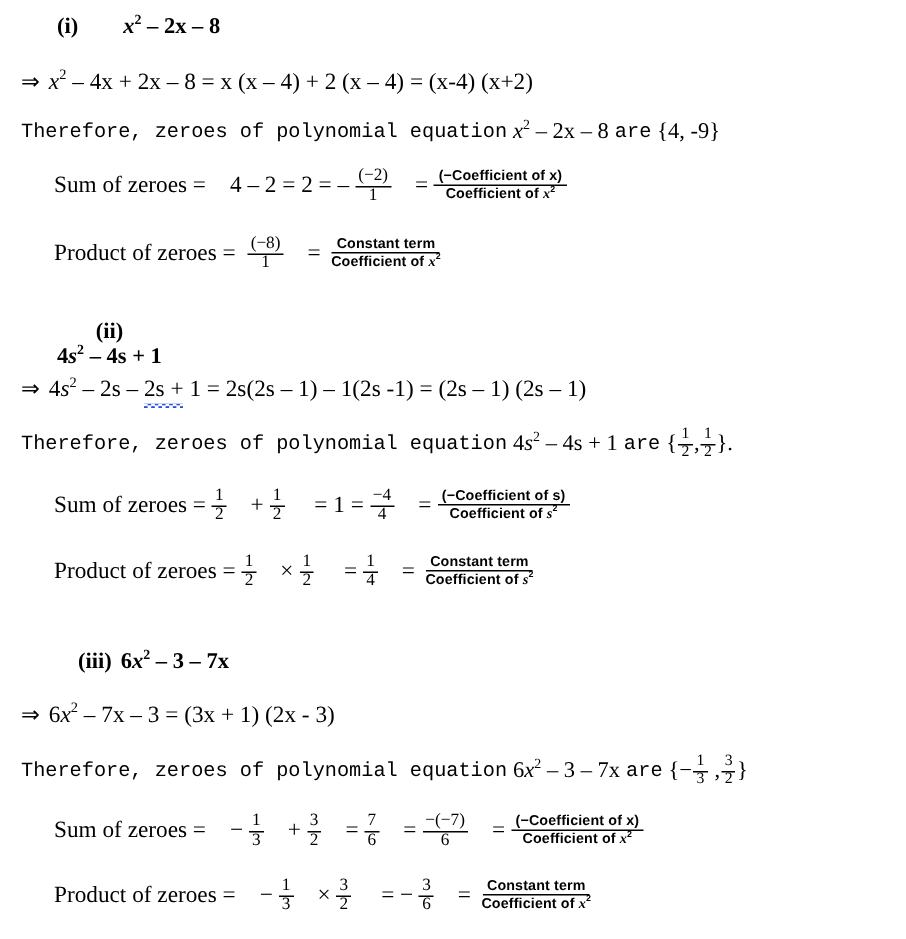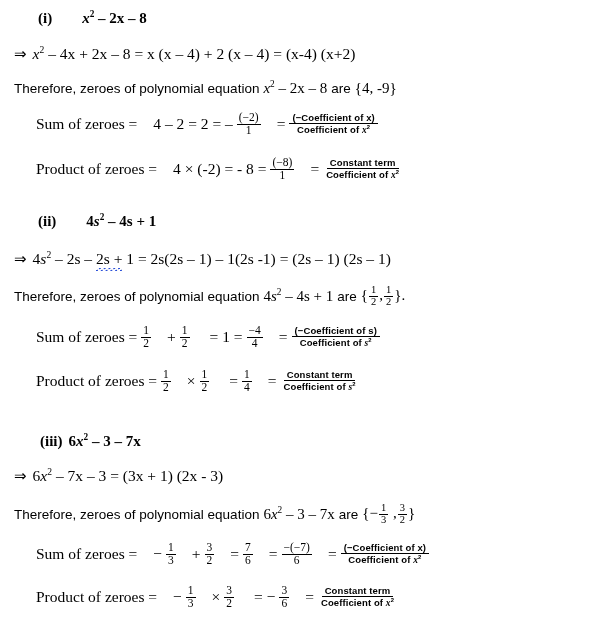--- a/index.html
+++ b/index.html
@@ -41,21 +41,21 @@
 
   .step {
     font-size: 15.5px;
   }
   .arrow { margin-right: 6px; font-size: 15px; }
 
   .therefore {
     font-size: 15px;
   }
   .therefore .txt {
-    font-family: Liberation Sans, sans-serif;
+    font-family: Liberation Mono, monospace;
     font-size: 13.5px;
   }
   .therefore .math {
     font-family: "Liberation Serif", serif;
     font-size: 15px;
   }
 
   .result {
     font-size: 15.5px;
   }
@@ -159,33 +159,32 @@
   <span class="lead">=</span>
   <span class="frac word">
     <span class="num">(−Coefficient of x)</span>
     <span class="den">Coefficient of <span class="mi">x</span><sup class="expr">2</sup></span>
   </span>
 </div>
 
 <div class="line result" style="left:24px; top:157px;">
   <span class="lead">Product of zeroes =</span>
   <span class="sp"></span>
-  <span class="lead">4 × (-2) = - 8 =</span>
   <span class="frac md">
     <span class="num">(−8)</span>
     <span class="den">1</span>
   </span>
   <span class="lead">=</span>
   <span class="frac word">
     <span class="num">Constant term</span>
     <span class="den">Coefficient of <span class="mi">x</span><sup class="expr">2</sup></span>
   </span>
 </div>
 
-<div class="line heading" style="left:38px; top:213px;">
+<div class="line heading" style="left:38px; top:213px;flex-direction:column;">
   <span class="label">(ii)</span>
   <span class="gap-wide"></span>
   <span class="math">4<i>s</i><sup class="expr">2</sup> – 4s + 1</span>
 </div>
 
 <div class="line step" style="left:14px; top:250px;">
   <span class="arrow">⇒</span>
   <span>4<i>s</i><sup class="expr">2</sup> – 2s – <span class="squiggle">2s +</span> 1 = 2s(2s – 1) – 1(2s -1) = (2s – 1) (2s – 1)</span>
 </div>
 
@@ -246,21 +245,21 @@
     <span class="num">1</span>
     <span class="den">4</span>
   </span>
   <span class="lead">=</span>
   <span class="frac word">
     <span class="num">Constant term</span>
     <span class="den">Coefficient of <span class="mi">s</span><sup class="expr">2</sup></span>
   </span>
 </div>
 
-<div class="line heading" style="left:40px; top:433px;">
+<div class="line heading" style="left:52px; top:433px;">
   <span class="label">(iii)</span>
   <span class="gap-narrow"></span>
   <span class="math">6<i>x</i><sup class="expr">2</sup> – 3 – 7x</span>
 </div>
 
 <div class="line step" style="left:14px; top:467px;">
   <span class="arrow">⇒</span>
   <span>6<i>x</i><sup class="expr">2</sup> – 7x – 3 = (3x + 1) (2x - 3)</span>
 </div>
 

